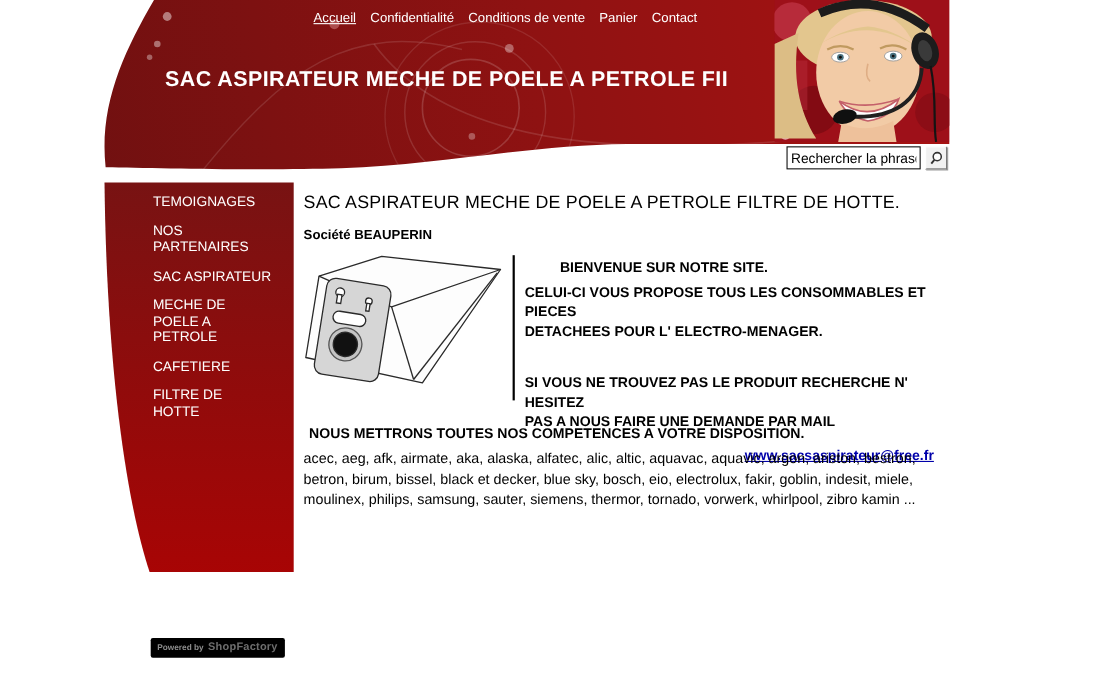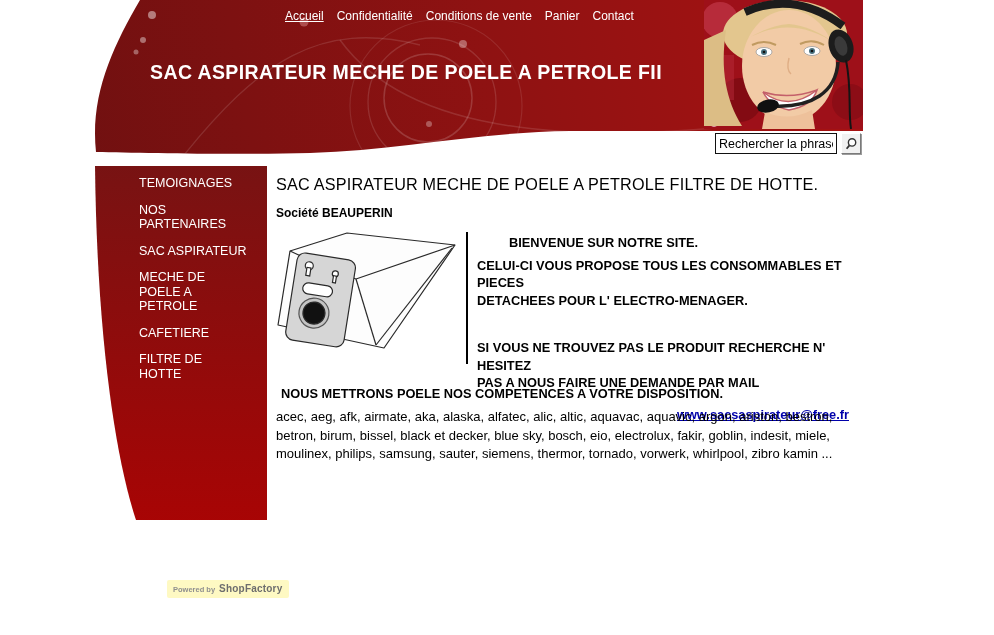--- a/index.html
+++ b/index.html
@@ -35,22 +35,22 @@
   .p-bold{font-weight:bold;font-size:12.8px;color:#000;line-height:17.5px;margin:0;
           white-space:pre-line;}
   #welcome-line{margin-bottom:5px;margin-left:32px;}
   #request-line{margin-top:30px;}
   #mail-link-wrap{text-align:right;margin-top:13px;}
   #mail-link{font-weight:bold;font-size:12.8px;text-decoration:underline;cursor:pointer;}
   #competences-line{position:absolute;left:281px;top:386px;font-weight:bold;font-size:12.8px;color:#000;}
   #brand-list{position:absolute;left:276px;top:408px;width:585px;font-size:13px;
               line-height:18.5px;color:#000;white-space:pre-line;}
   
-  #shopfactory-badge{position:absolute;left:137px;top:580px;background:#fef9c3;border-radius:2px;
-                     padding:3px 7px 4px 6px;display:flex;align-items:baseline;gap:4px;cursor:pointer;margin-left:30px;}
+  #shopfactory-badge{position:absolute;left:137px;top:580px;background:#000000;border-radius:2px;
+                     padding:3px 7px 4px 6px;display:flex;align-items:baseline;gap:4px;cursor:pointer;}
   #powered-by{font-size:7.5px;font-weight:bold;color:#8f8f8f;}
   #shopfactory-name{font-size:10px;font-weight:bold;color:#6d6d6d;letter-spacing:.2px;}
 </style>
 </head>
 <body>
 
 <div id="canvas">
 
   <svg id="header-svg" width="994" height="165" viewBox="0 0 994 165">
     <defs>
@@ -186,21 +186,21 @@
     <p class="p-bold" id="welcome-line">BIENVENUE SUR NOTRE SITE.</p>
     <p class="p-bold">CELUI-CI VOUS PROPOSE TOUS LES CONSOMMABLES ET PIECES
 DETACHEES POUR L' ELECTRO-MENAGER.</p>
     <p class="p-bold" id="request-line">SI VOUS NE TROUVEZ PAS LE PRODUIT RECHERCHE N' HESITEZ
 PAS A NOUS FAIRE UNE DEMANDE PAR MAIL</p>
     <div id="mail-link-wrap">
       <a id="mail-link" style="color: rgb(0, 0, 170);">www.sacsaspirateur@free.fr</a>
     </div>
   </div>
 
-  <div id="competences-line">NOUS METTRONS POELE NOS COMPETENCES A VOTRE DISPOSITION.</div>
+  <div id="competences-line">NOUS METTRONS TOUTES NOS COMPETENCES A VOTRE DISPOSITION.</div>
   <div id="brand-list">acec, aeg, afk, airmate, aka, alaska, alfatec, alic, altic, aquavac, aquavic, argon, ariston, bestron,
 betron, birum, bissel, black et decker, blue sky, bosch, eio, electrolux, fakir, goblin, indesit, miele,
 moulinex, philips, samsung, sauter, siemens, thermor, tornado, vorwerk, whirlpool, zibro kamin ...</div>
 
   <div id="shopfactory-badge">
     <span id="powered-by">Powered by</span>
     <span id="shopfactory-name">ShopFactory</span>
   </div>
 
 </div>

